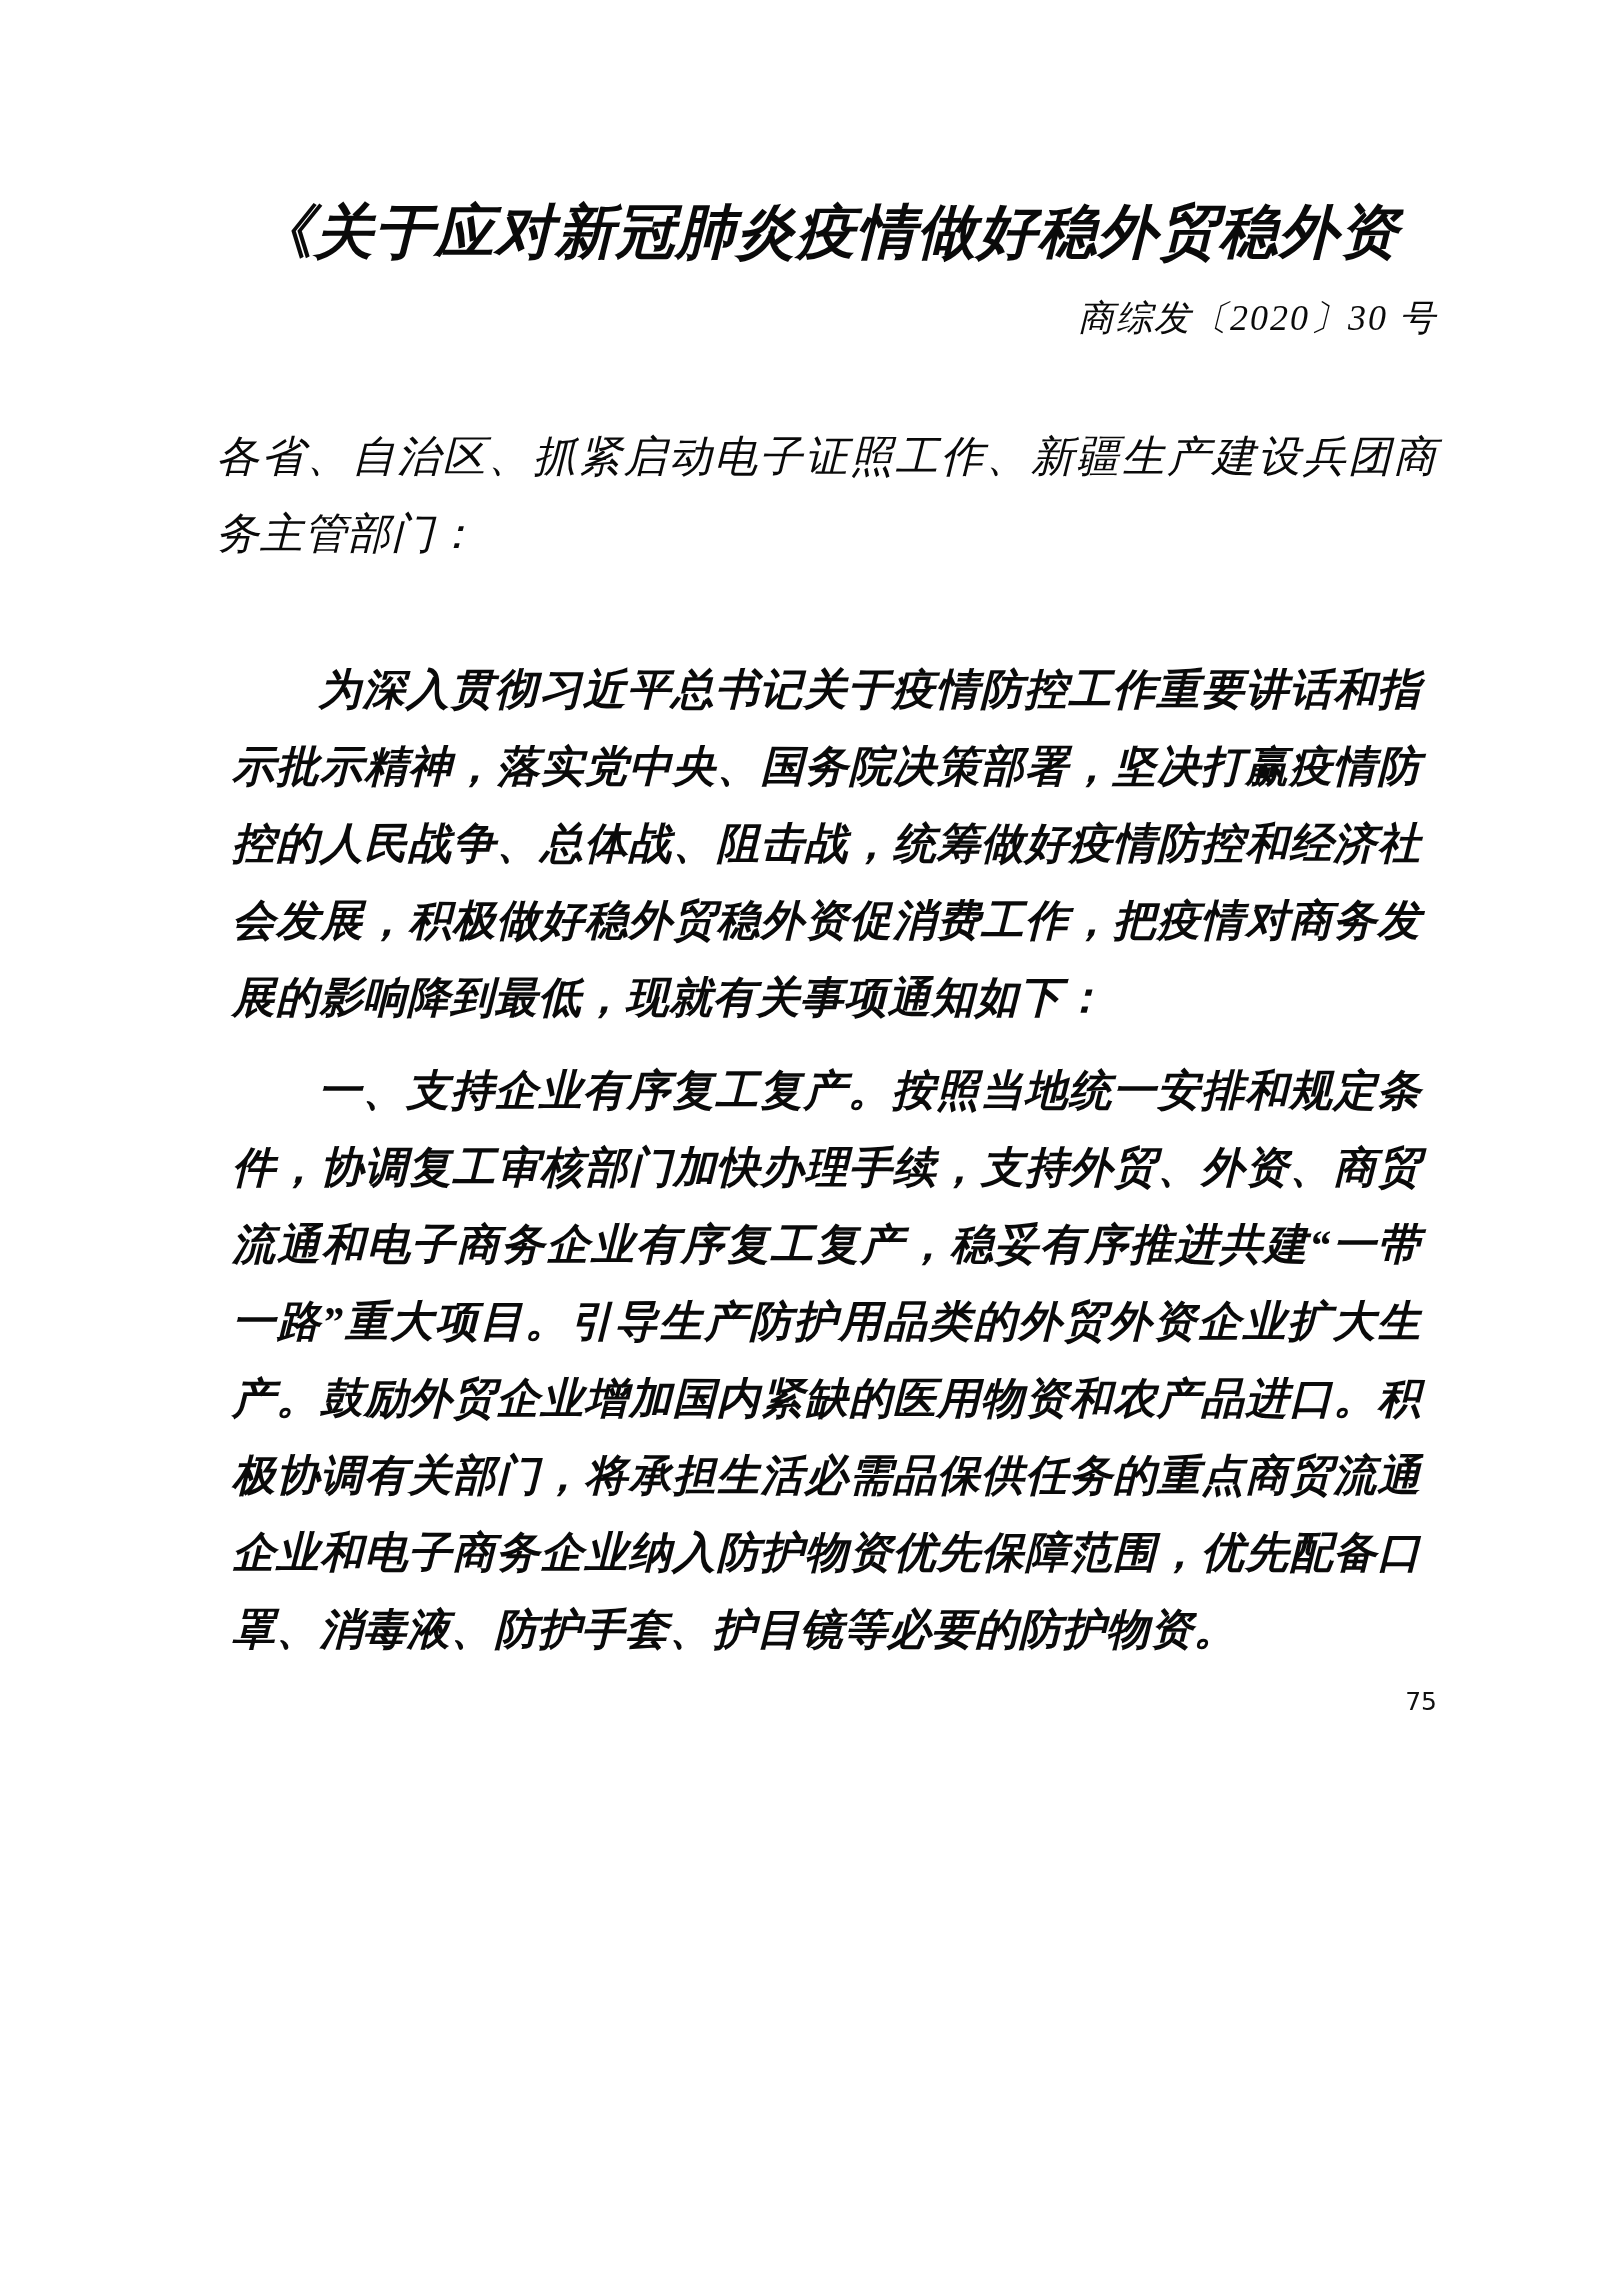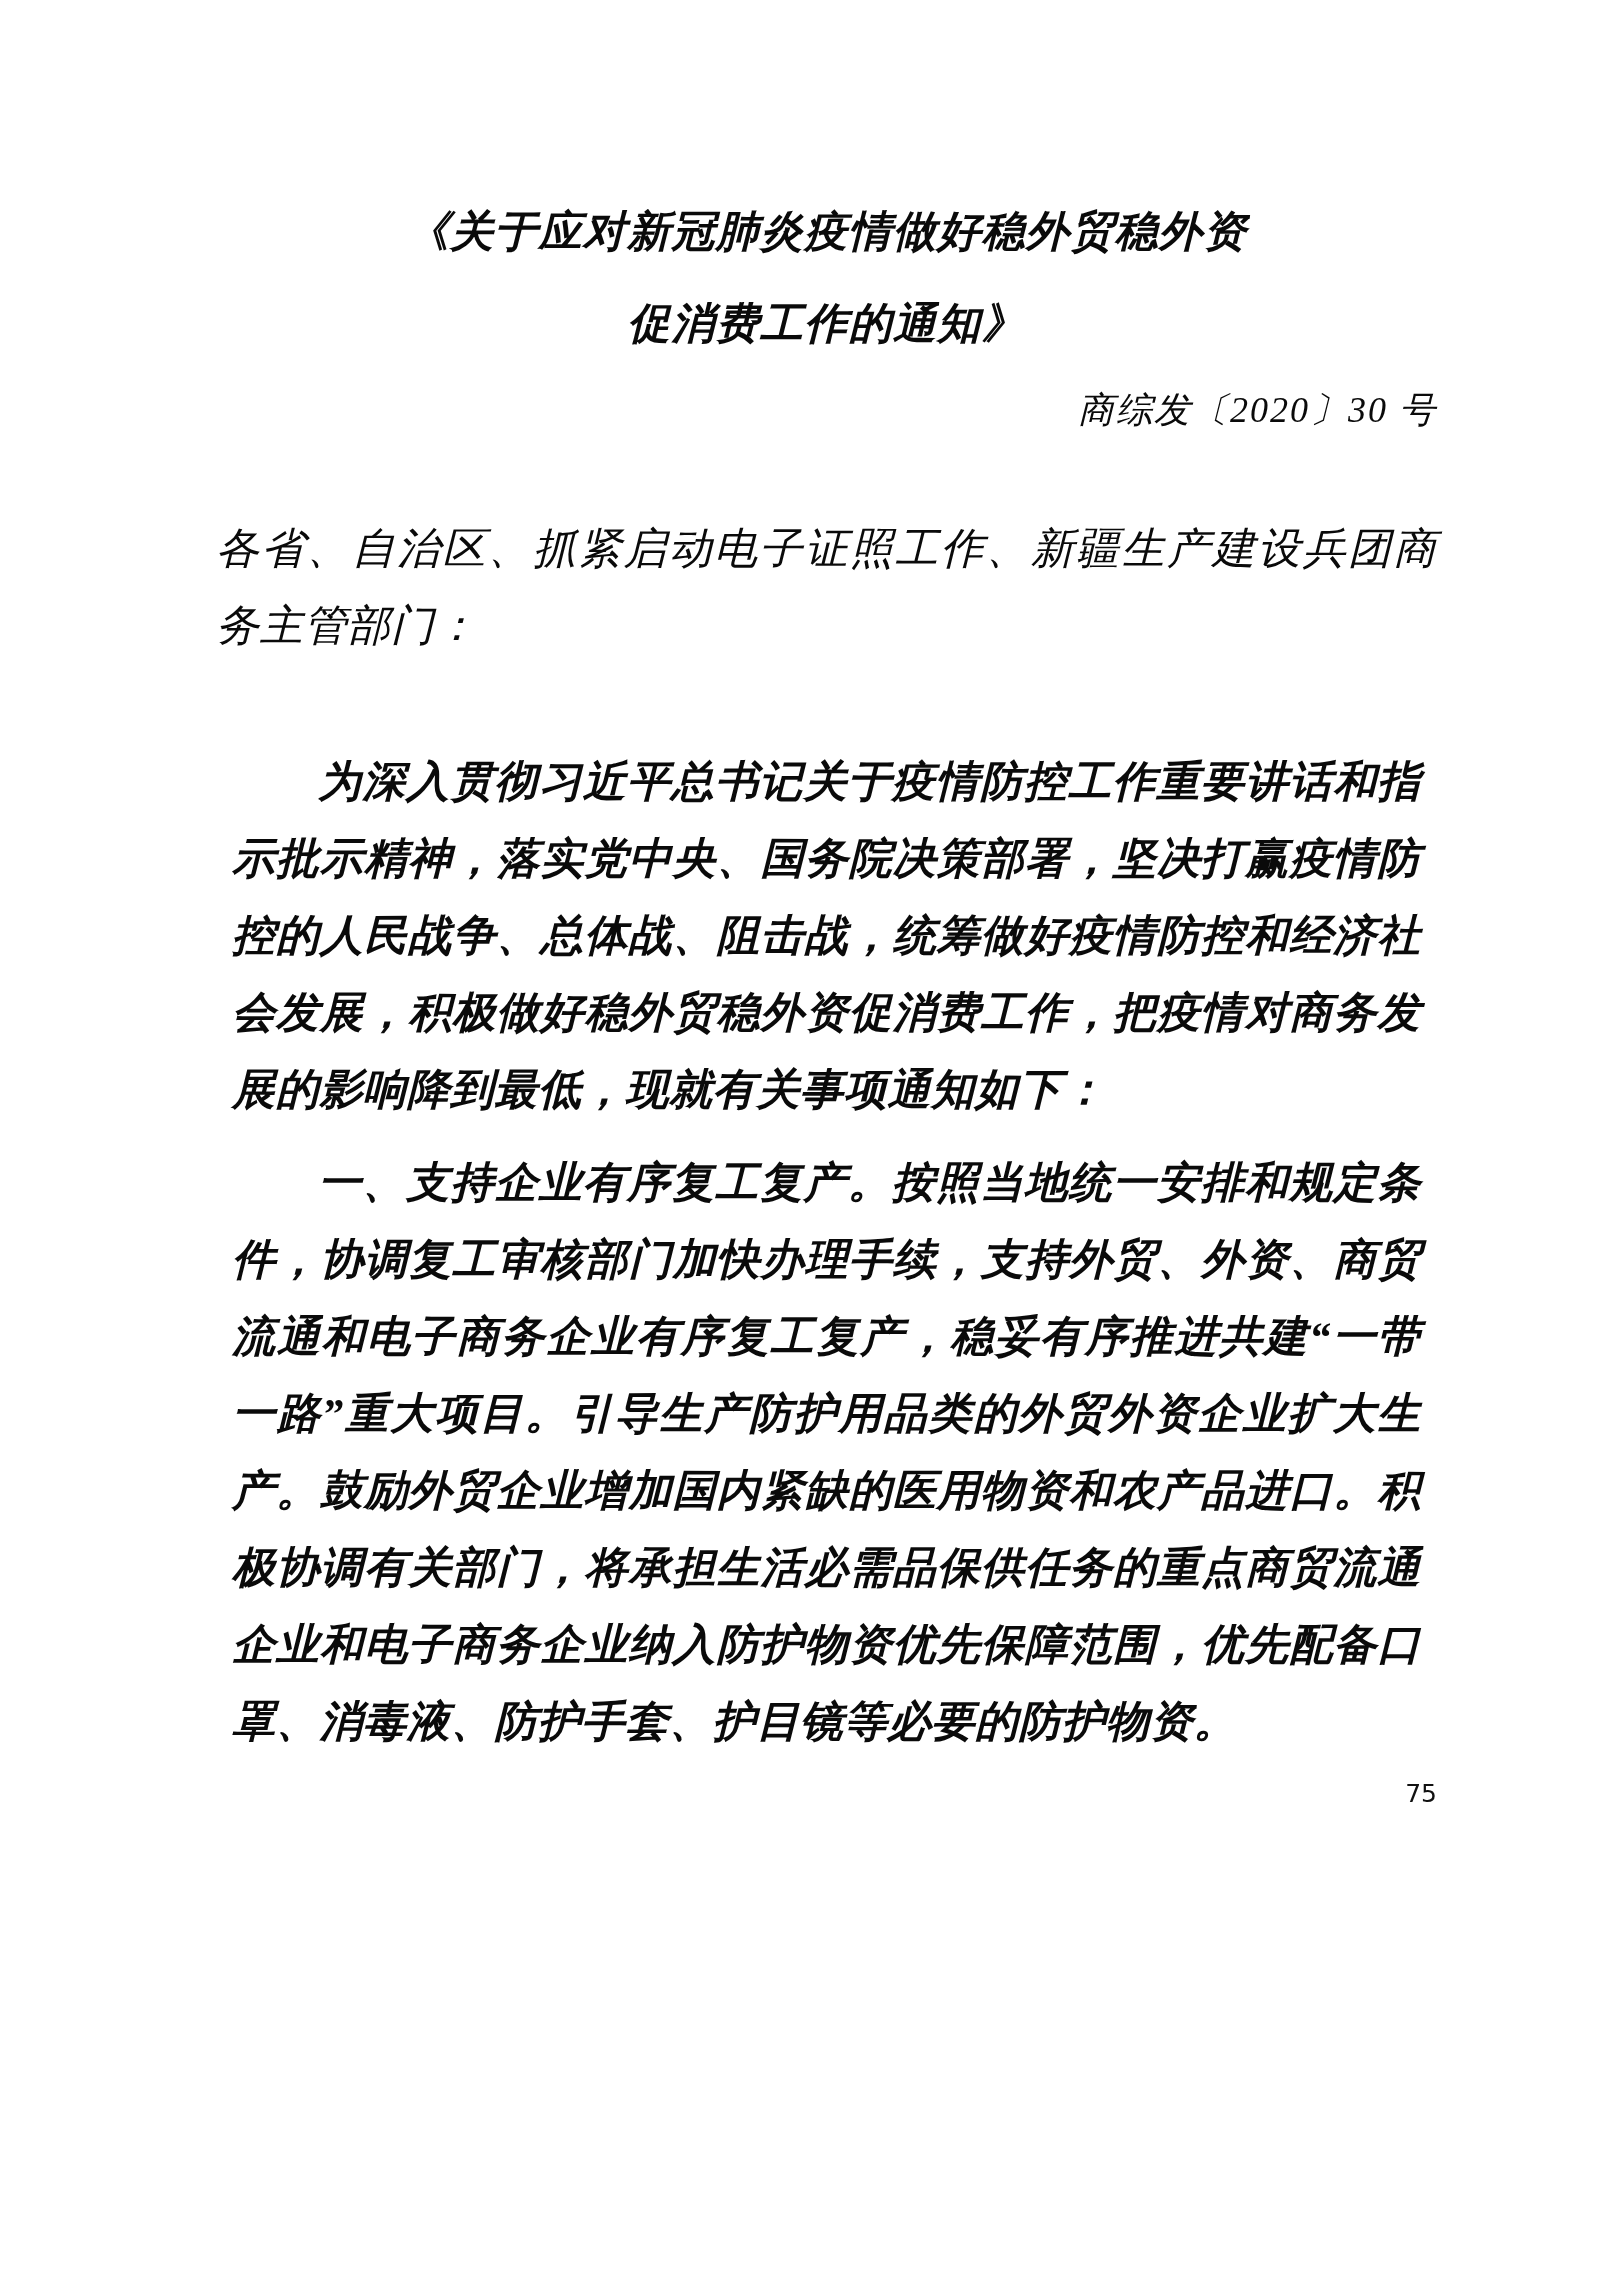--- a/index.html
+++ b/index.html
@@ -18,21 +18,21 @@
     box-sizing: border-box;
   }
   .content {
     padding: 0 186px 0 216px;
   }
   .doc-title {
     margin-top: 186px;
     text-align: center;
     font-weight: 700;
     font-style: italic;
-    font-size: 43px;
+    font-size: 59px;
     line-height: 92px;
     letter-spacing: 1.3px;
   }
   .doc-number {
     margin-top: 16.4px;
     text-align: right;
     font-style: italic;
     font-size: 36px;
     line-height: 49px;
     letter-spacing: 2px;
@@ -67,21 +67,20 @@
   }
 </style>
 </head>
 <body>
 
 <div class="page">
   <div class="content">
 
     <div class="doc-title">
       <div>《关于应对新冠肺炎疫情做好稳外贸稳外资</div>
-      <div>促消费工作的通知》</div>
     </div>
 
     <div class="doc-number">商综发〔2020〕30 号</div>
 
     <div class="body-text">
       <p class="addressee">各省、自治区、抓紧启动电子证照工作、新疆生产建设兵团商务主管部门：</p>
 
       <p class="para para-first">为深入贯彻习近平总书记关于疫情防控工作重要讲话和指示批示精神，落实党中央、国务院决策部署，坚决打赢疫情防控的人民战争、总体战、阻击战，统筹做好疫情防控和经济社会发展，积极做好稳外贸稳外资促消费工作，把疫情对商务发展的影响降到最低，现就有关事项通知如下：</p>
 
       <p class="para">一、支持企业有序复工复产。按照当地统一安排和规定条件，协调复工审核部门加快办理手续，支持外贸、外资、商贸流通和电子商务企业有序复工复产，稳妥有序推进共建“一带一路”重大项目。引导生产防护用品类的外贸外资企业扩大生产。鼓励外贸企业增加国内紧缺的医用物资和农产品进口。积极协调有关部门，将承担生活必需品保供任务的重点商贸流通企业和电子商务企业纳入防护物资优先保障范围，优先配备口罩、消毒液、防护手套、护目镜等必要的防护物资。</p>

